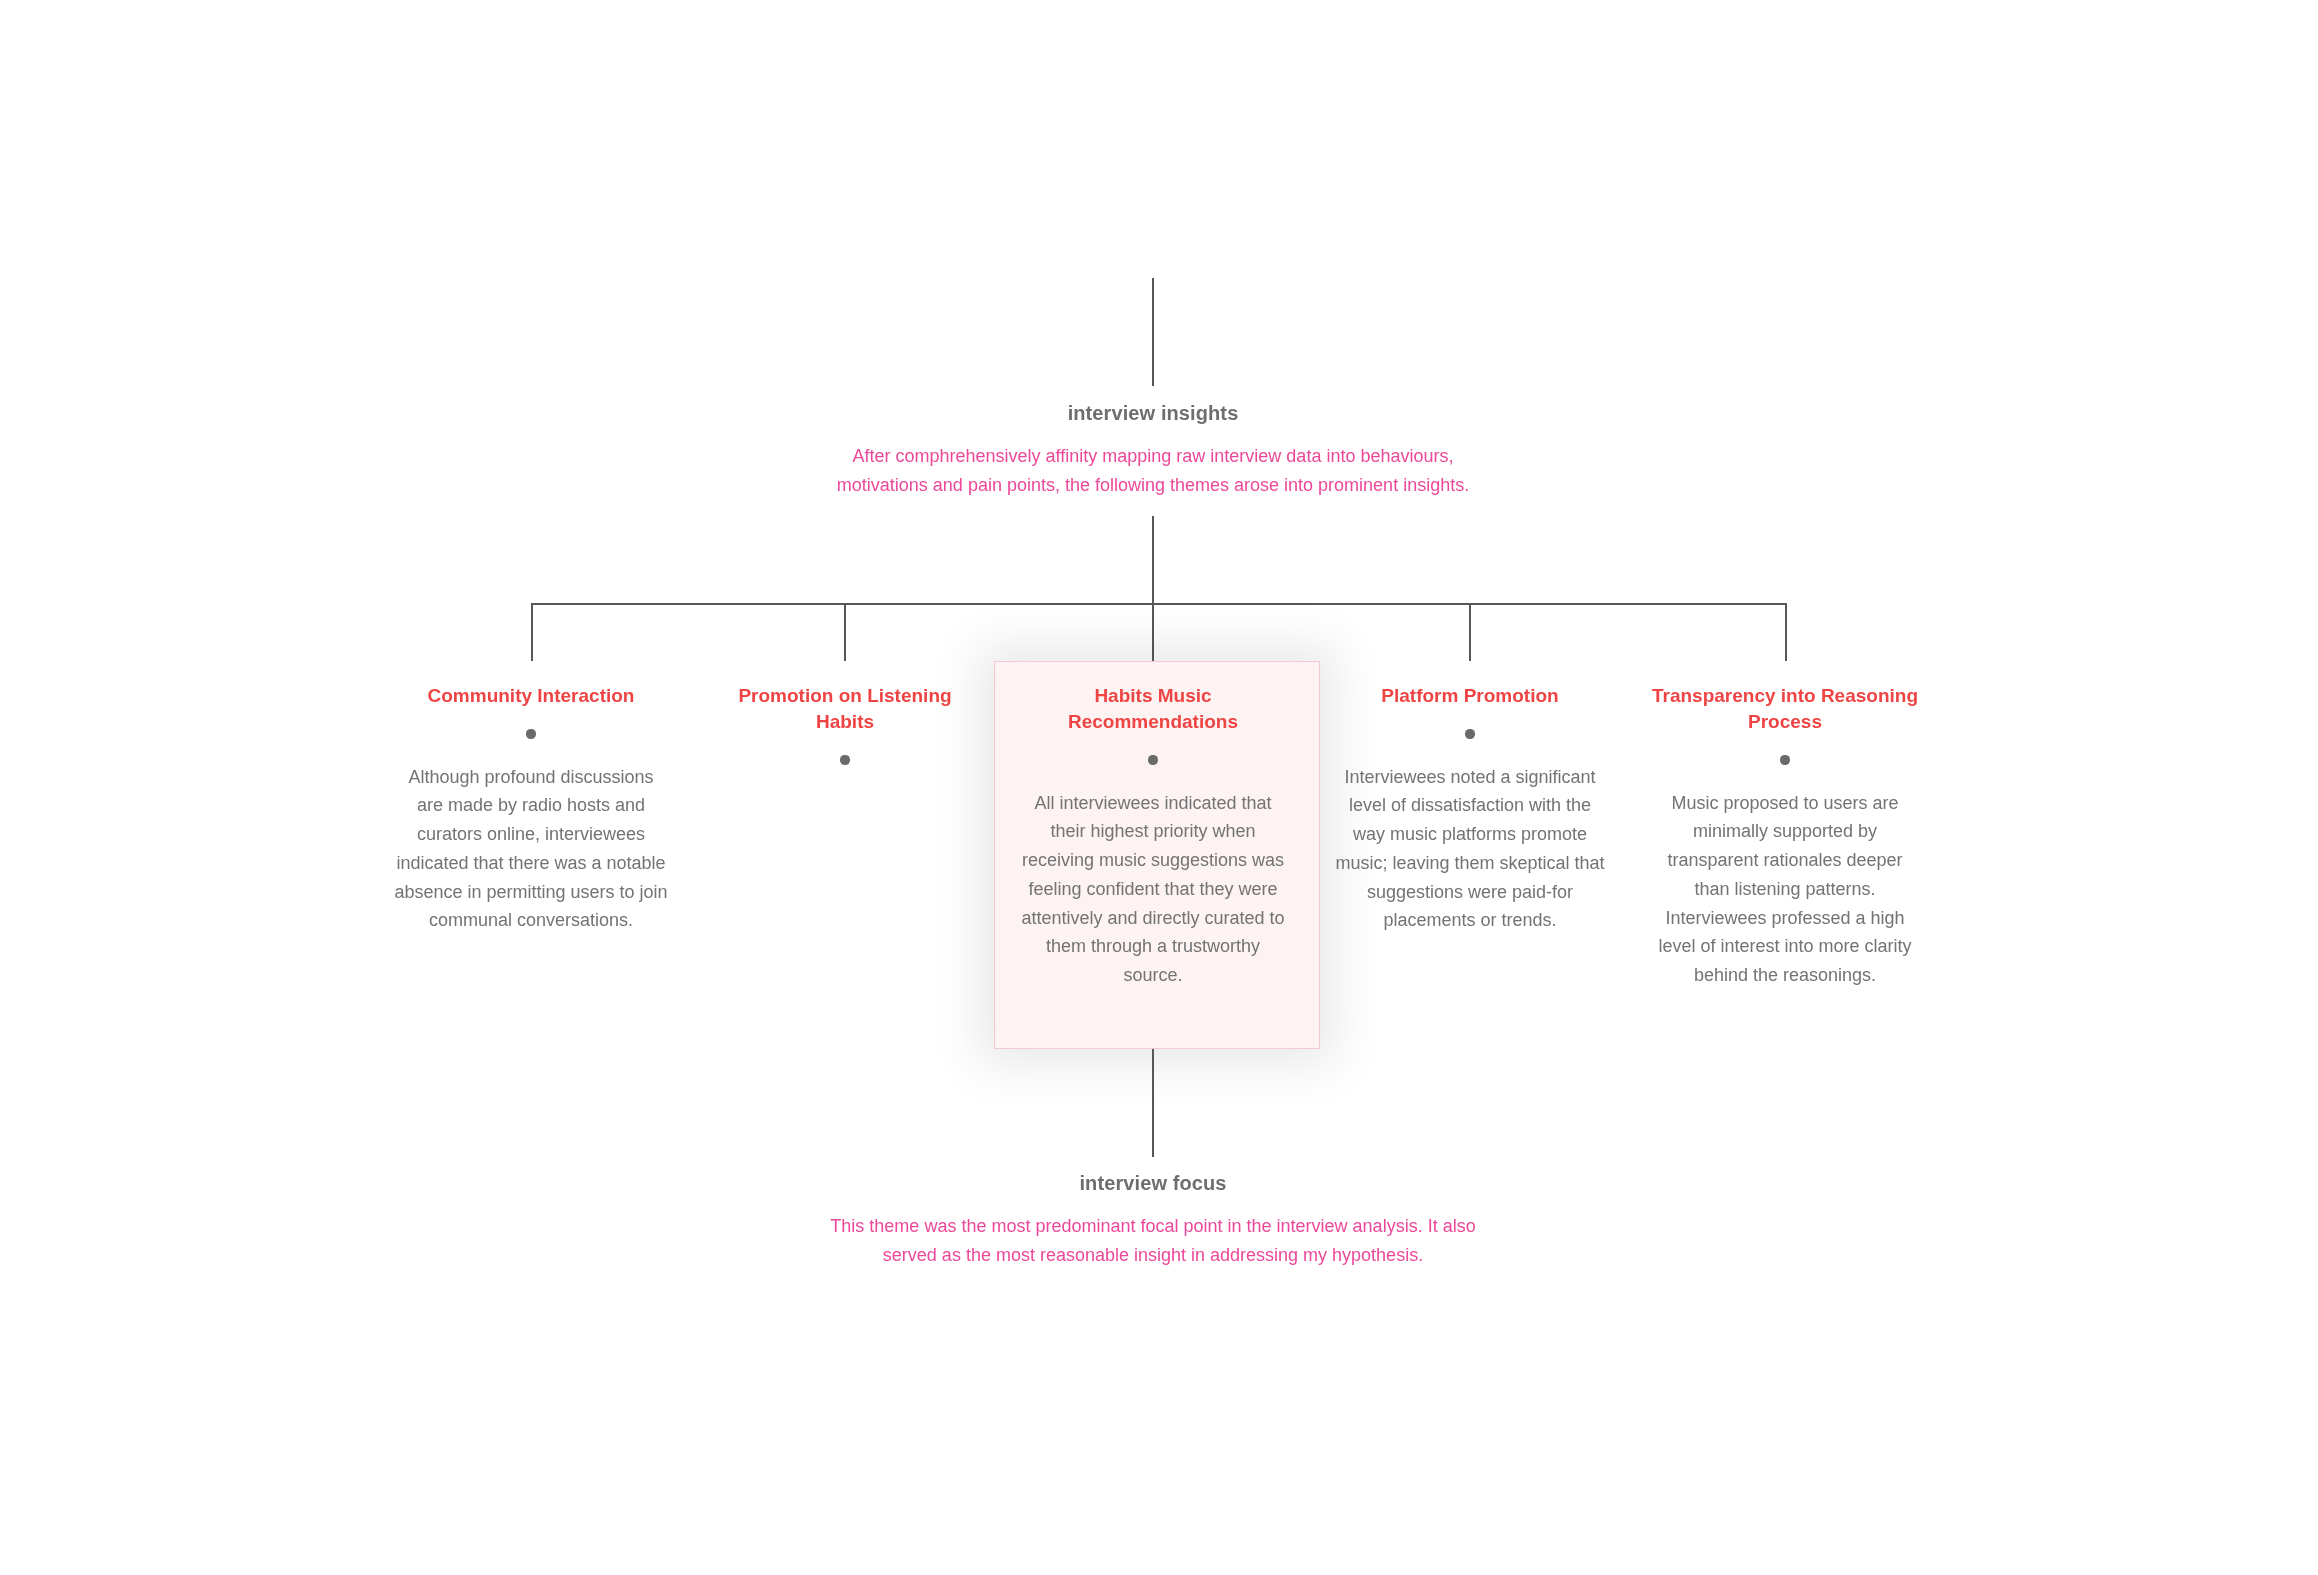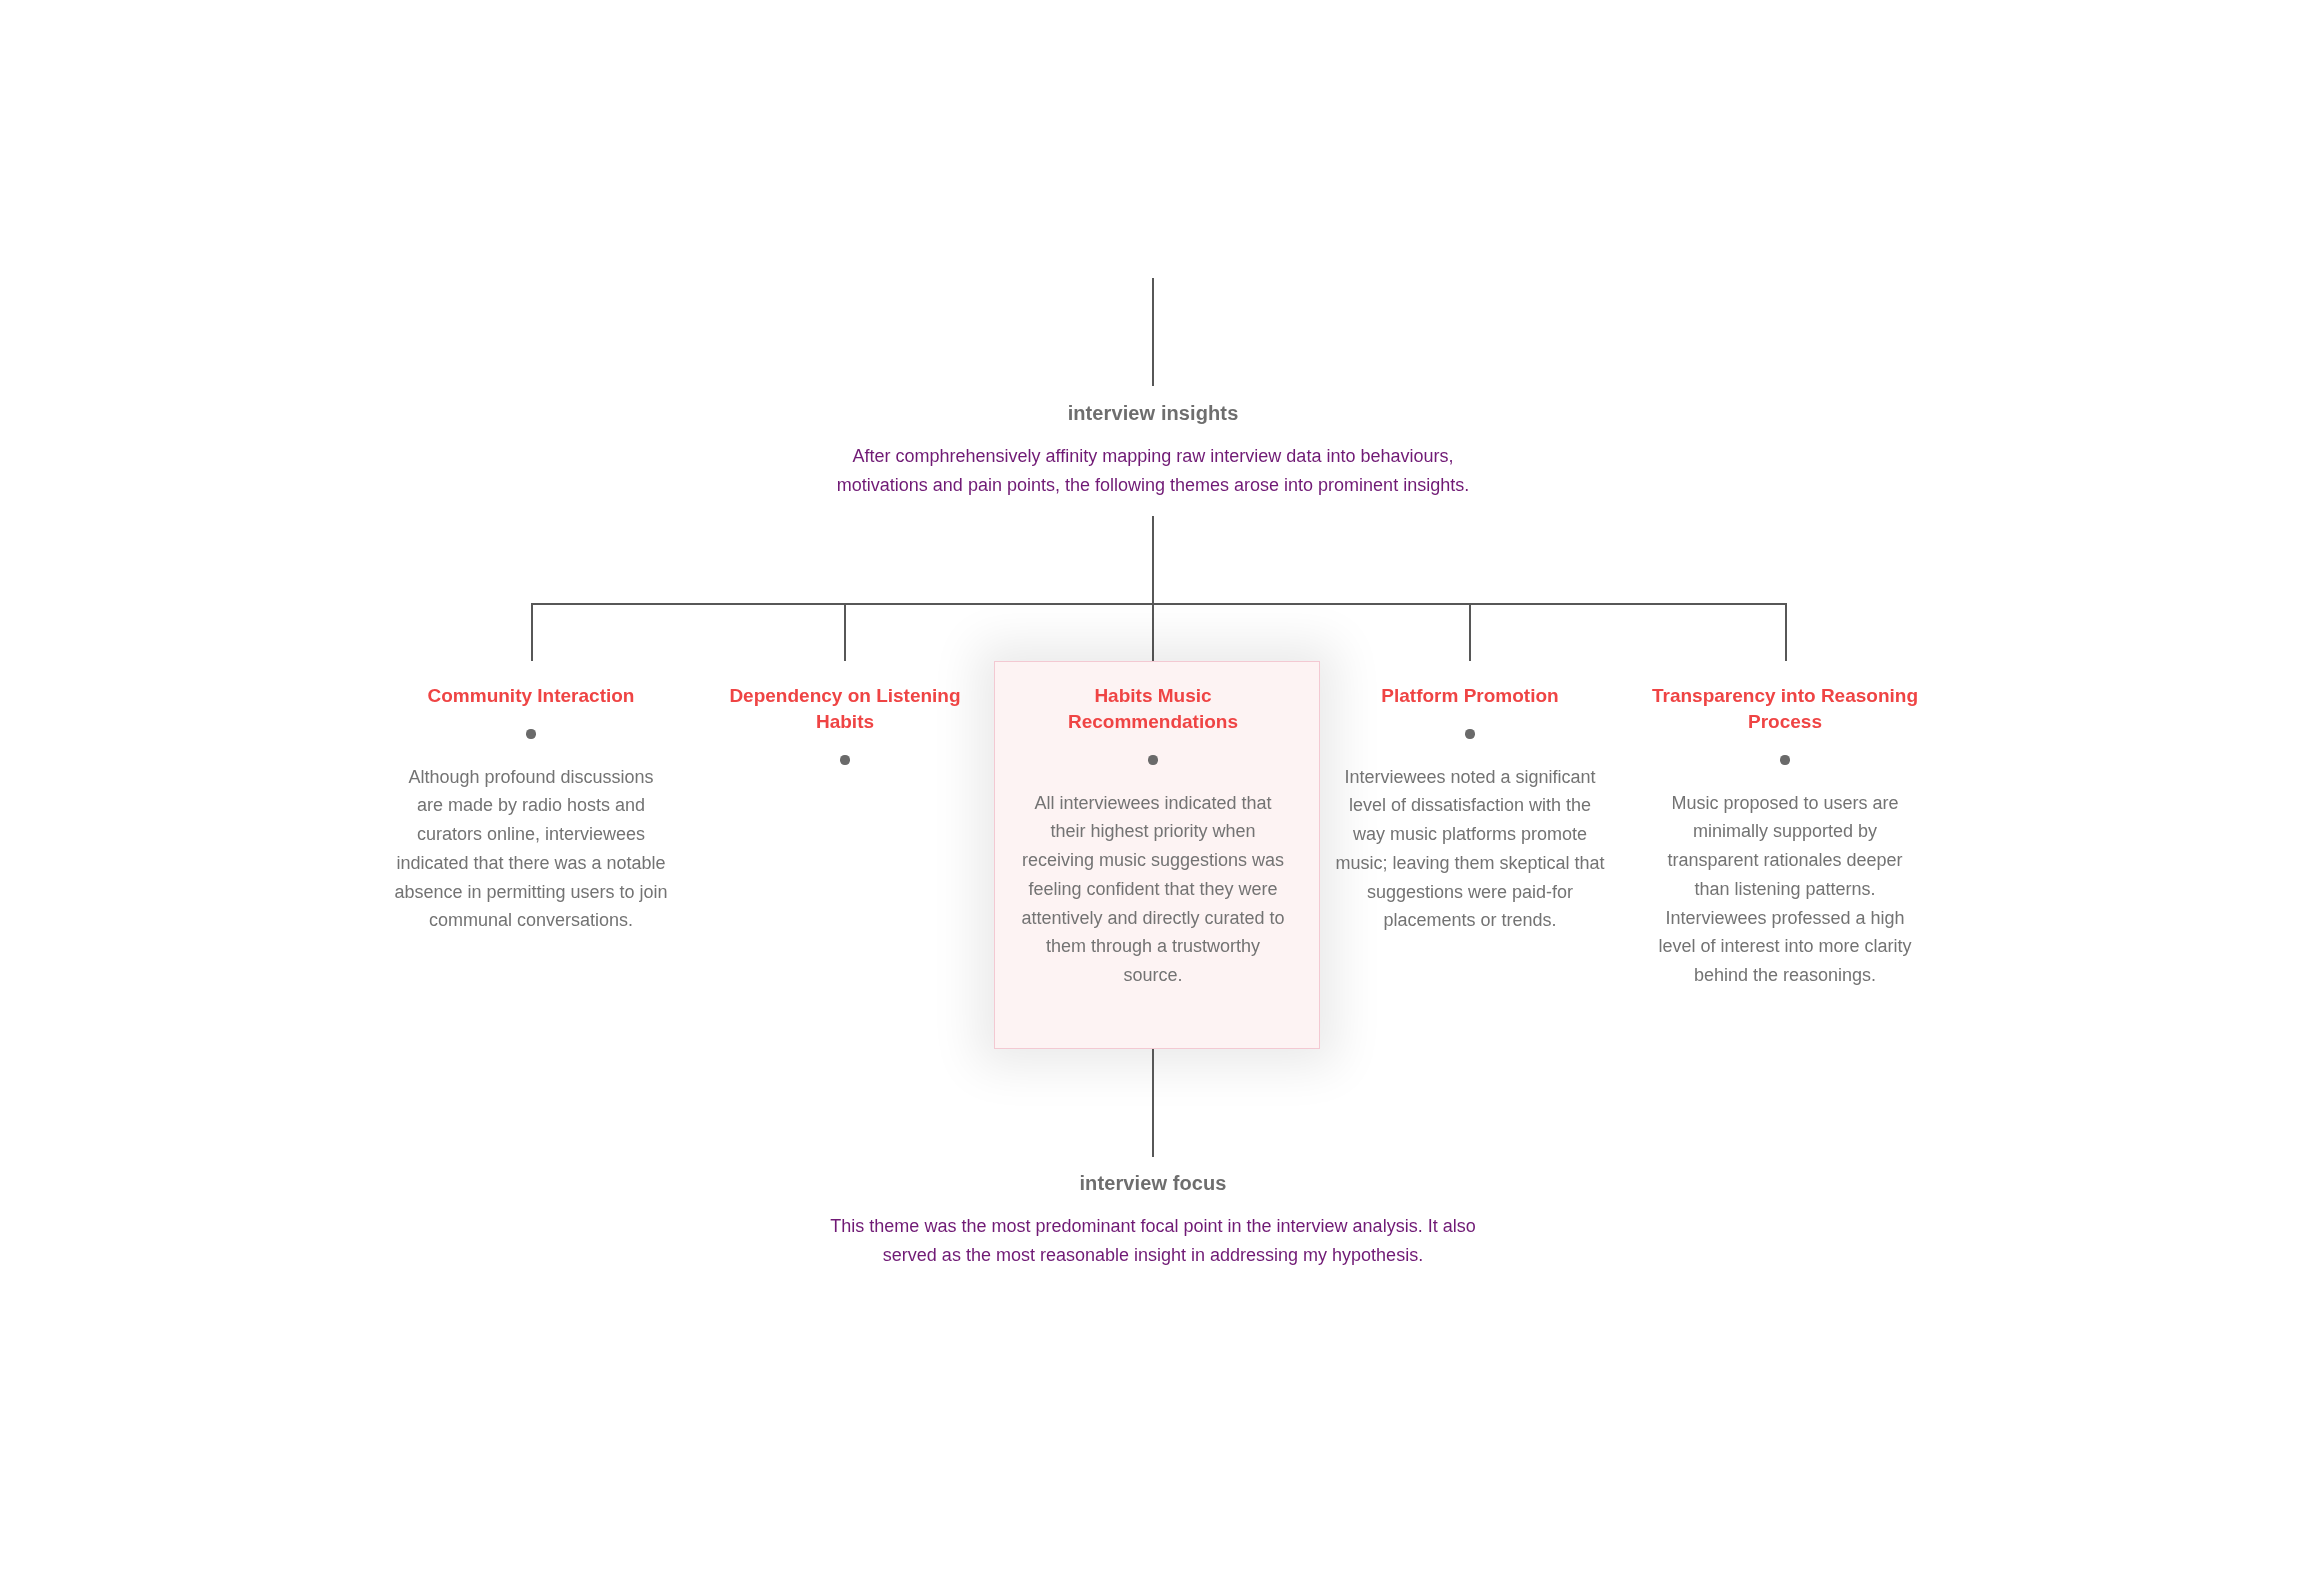--- a/index.html
+++ b/index.html
@@ -41,21 +41,21 @@
   .section-title {
     font-size: 20px;
     font-weight: bold;
     color: #6e6e6e;
     letter-spacing: 0.1px;
     margin: 0 0 16.7px 0;
     line-height: 1.2;
   }
   .section-body {
     font-size: 18px;
-    color: #701a75;
+    color: #ec4899;
     line-height: 1.62;
     margin: 0;
     font-weight: normal;
   }
 
   #insights-section {
     left: 819px;
     top: 401px;
     width: 668px;
   }
@@ -151,21 +151,21 @@
 
   <div class="columns">
 
     <div class="col" id="col-0">
       <h2 class="col-title">Community Interaction</h2>
       <div class="col-dot"></div>
       <p class="col-body">Although profound discussions are made by radio hosts and curators online, interviewees indicated that there was a notable absence in permitting users to join communal conversations.</p>
     </div>
 
     <div class="col" id="col-1">
-      <h2 class="col-title">Dependency on Listening Habits</h2>
+      <h2 class="col-title">Promotion on Listening Habits</h2>
       <div class="col-dot"></div>
     </div>
 
     <div class="col" id="col-2">
       <h2 class="col-title">Habits Music Recommendations</h2>
       <div class="col-dot"></div>
       <p class="col-body">All interviewees indicated that their highest priority when receiving music suggestions was feeling confident that they were attentively and directly curated to them through a trustworthy source.</p>
     </div>
 
     <div class="col" id="col-4">

